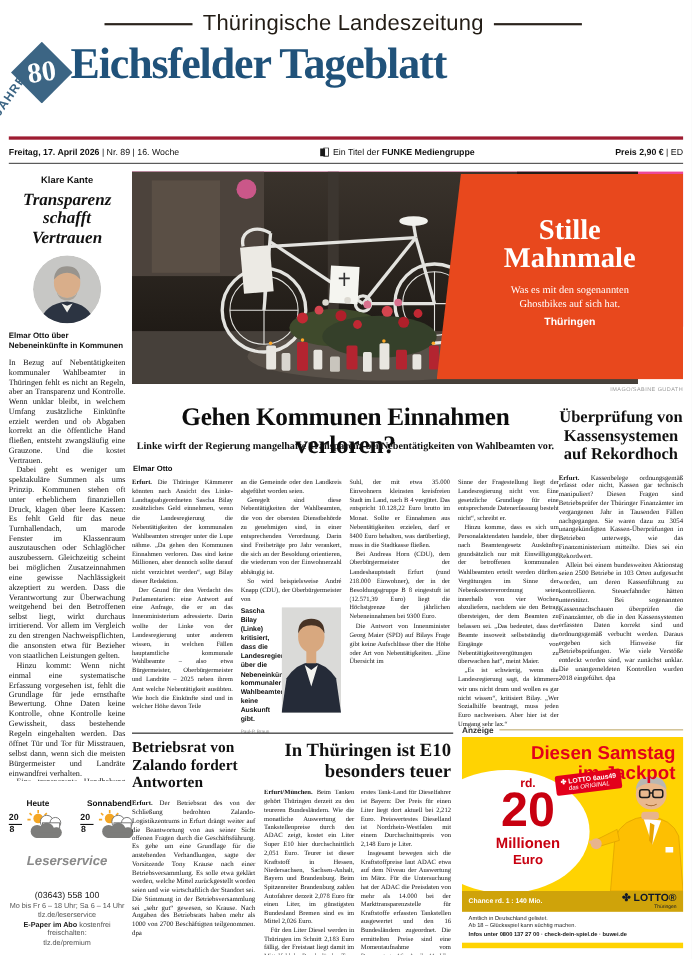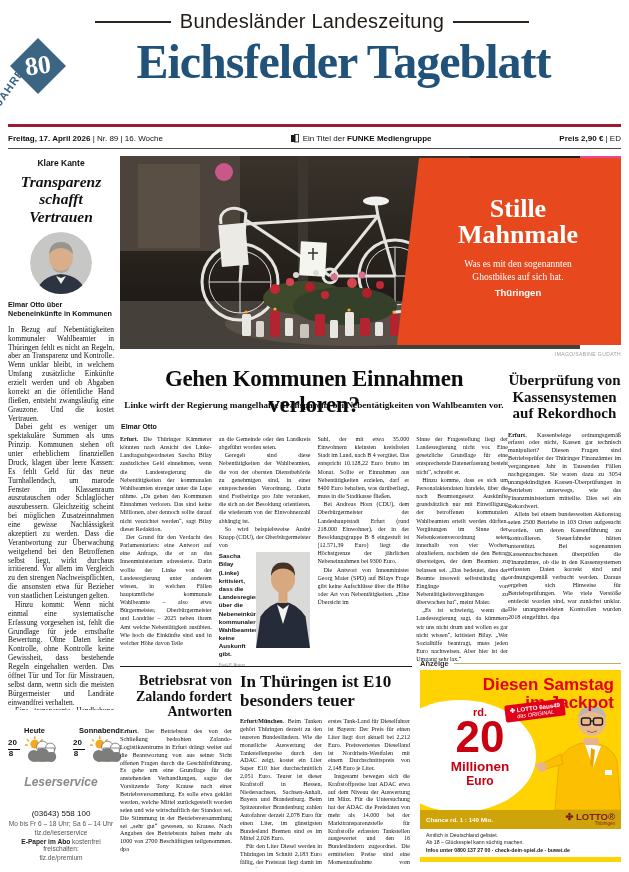--- a/index.html
+++ b/index.html
@@ -17,22 +17,22 @@
     color:#221c15; letter-spacing:.2px; white-space:nowrap; }
   .badge { position:absolute; left:4px; top:36px; width:76px; height:80px; }
   .badge-diamond { position:absolute; left:6px; top:2px; width:56px; height:56px;
     background:#3c6584; clip-path:polygon(50% 0,100% 50%,50% 100%,0 50%);
     display:flex; align-items:center; justify-content:center; }
   .badge-80 { color:#fff; font-family:"Liberation Serif", serif; font-weight:700;
     font-size:26px; transform:rotate(-8deg); }
   .badge-jahre { position:absolute; left:-2px; bottom:8px; transform:rotate(-55deg);
     transform-origin:left bottom; color:#3c6584; font-family:"Liberation Sans", sans-serif;
     font-weight:700; font-size:11px; letter-spacing:1px; }
-  .masthead-title { position:absolute; top:38px; left:64px; right:6px; text-align:center;
-    font-family:"Liberation Serif", serif; font-weight:700; font-size:48px;
+  .masthead-title { position:absolute; top:38px; left:64px; right:6px; 
+    font-family:"Liberation Serif", serif; font-weight:700; font-size:40px;
     color:#20527a; line-height:1; letter-spacing:-1px; }
   .red-rule { position:absolute; top:124px; left:8px; right:8px; height:3px; background:#9e1c31; }
   .dateline-row { position:absolute; top:130px; left:8px; right:8px; height:17px;
     display:flex; justify-content:space-between; align-items:center;
     font-family:"Liberation Sans", sans-serif; font-size:8px; color:#111; }
   .pub-center { display:flex; align-items:center; gap:4px; }
   .thin-rule { position:absolute; top:148px; left:8px; right:8px; height:1px; background:#4a4a4a; }
   b { font-weight:700; }
   
   .opinion { position:absolute; left:8px; top:158px; width:106px; }
@@ -96,24 +96,24 @@
   .fig-credit { font-family:"Liberation Sans", sans-serif; font-size:4.3px; color:#888; margin-top:3px; }
   
   .sidebar { position:absolute; left:508px; top:372px; width:113px; }
   .sidebar h3 { text-align:center; font-weight:700; font-size:15px; line-height:1.1; }
   .sidebar .text { margin-top:9px; }
   .sidebar .text p { font-size:6.2px; line-height:1.28; text-align:justify; }
   .sidebar .text p + p { text-indent:6px; }
   
   .bottom-rule { position:absolute; left:120px; top:666px; width:292px; height:1px; background:#1a1a1a; }
   .zalando { position:absolute; left:120px; top:673px; width:112px; }
-  .zalando h3 { text-align:right; font-weight:700; font-size:14px; line-height:1.12; }
+  .zalando h3 { text-align:left; font-weight:700; font-size:14px; line-height:1.12; }
   .zalando p { margin-top:7px; font-size:6.2px; line-height:1.27; text-align:justify; }
   .fuel { position:absolute; left:240px; top:673px; width:170px; }
-  .fuel h3 { text-align:left; font-weight:700; font-size:17px; line-height:1.1; }
+  .fuel h3 { text-align:right; font-weight:700; font-size:17px; line-height:1.1; }
   .fuel-cols { display:flex; gap:6px; margin-top:8px; height:150px; overflow:hidden; }
   .fuel-col { flex:1; font-size:6px; line-height:1.3; text-align:justify; }
   .fuel-col p + p { text-indent:6px; }
   
   .ad-label { position:absolute; left:420px; top:659px; width:201px;
     display:flex; align-items:center; gap:5px; }
   .ad-label span { font-family:"Liberation Sans", sans-serif; font-weight:700; font-size:7.5px; color:#333; }
   .ad-label i { flex:1; height:1px; background:#c0ac6e; }
   .ad-box { position:absolute; left:420px; top:670px; width:201px; height:192px;
     display:flex; flex-direction:column; }
@@ -131,36 +131,36 @@
   .ad-euro { font-weight:800; font-size:12px; }
   .ad-man { position:absolute; right:0; bottom:0; z-index:2; }
   .ad-badge { position:absolute; right:56px; top:32px; transform:rotate(-7deg);
     background:#e3001b; color:#fff; padding:2px 5px; border-radius:2px;
     text-align:center; z-index:3; }
   .ad-badge .b1 { font-weight:700; font-size:6.2px; white-space:nowrap; }
   .ad-badge .b2 { font-style:italic; font-size:5.6px; }
   .ad-strip { height:19px; background:#cfa30a; display:flex; justify-content:space-between;
     align-items:center; padding:0 6px; font-family:"Liberation Sans", sans-serif; }
   .ad-chance { color:#fff; font-weight:700; font-size:6.2px; }
-  .ad-logo { color:#7f1d1d; text-align:right; line-height:1; }
+  .ad-logo { color:#0f172a; text-align:right; line-height:1; }
   .ad-logo .l1 { font-weight:800; font-size:9.5px; }
   .ad-logo .l2 { font-size:4.5px; }
   .ad-legal { background:#fff; padding:3px 6px 2px 6px; font-family:"Liberation Sans", sans-serif;
     font-size:5.2px; color:#222; line-height:1.5; }
   .ad-legal .bold { font-weight:700; }
   .ad-footbar { height:5px; background:#ffd302; }
 </style>
 </head>
 <body>
 
 <div class="page">
 
   <div class="overline-row">
     <i class="overline-rule"></i>
-    <span class="overline-text">Bundesländer Landeszeitung</span>
+    <span class="overline-text">Thüringische Landeszeitung</span>
     <i class="overline-rule"></i>
   </div>
 
   <div class="badge">
     <div class="badge-diamond">
       <span class="badge-80">80</span>
     </div>
     <span class="badge-jahre">JAHRE</span>
   </div>
 

